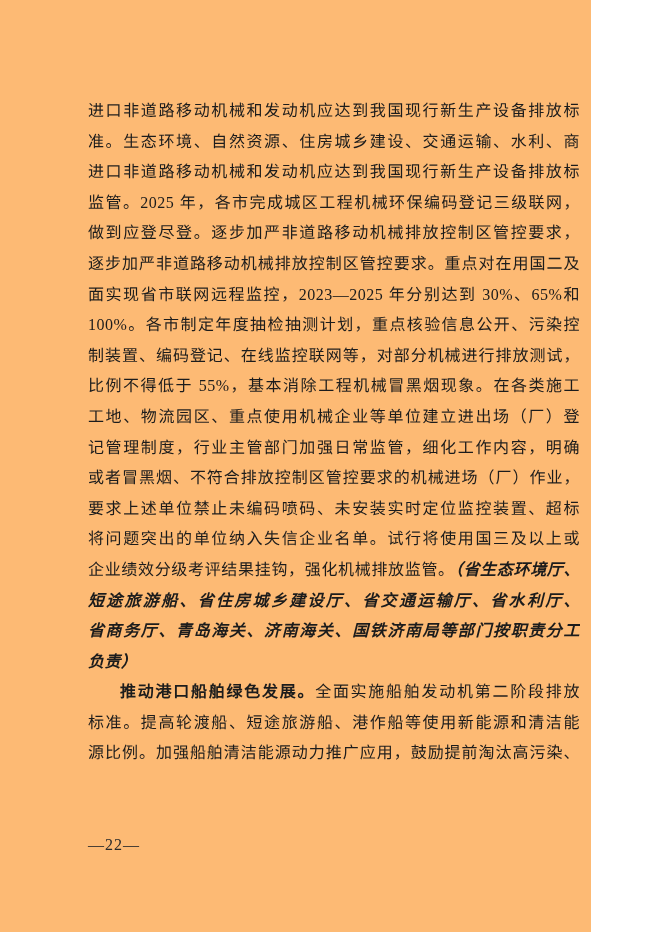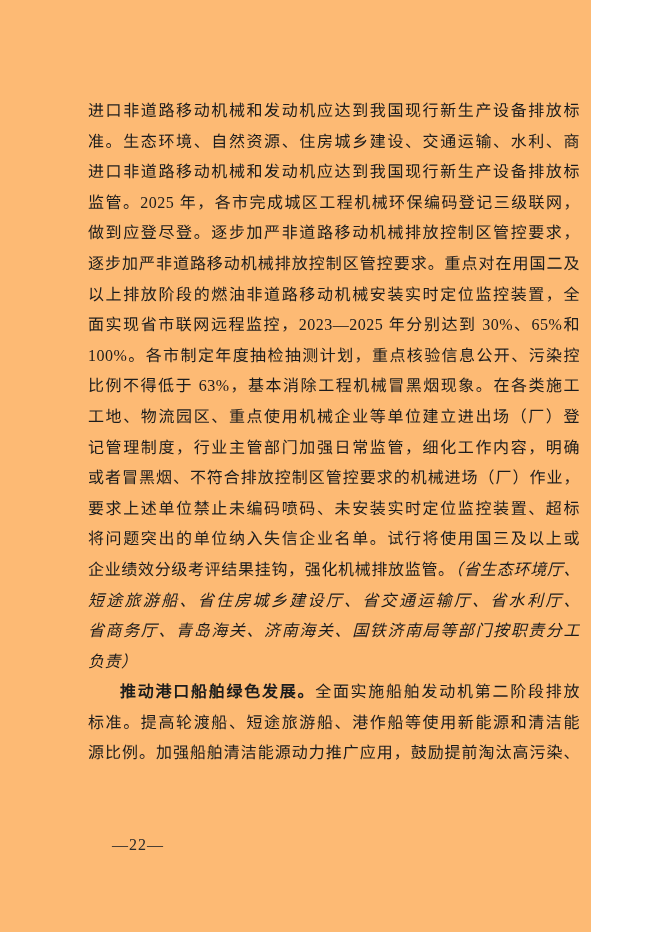--- a/index.html
+++ b/index.html
@@ -40,54 +40,53 @@
     text-indent: 2em;
   }
   .seg-fs {
     font-family: "Liberation Serif", "DejaVu Serif", serif;
     font-weight: 400;
     font-style: normal;
   }
   .seg-kt {
     font-family: "Liberation Serif", "DejaVu Serif", serif;
     font-style: italic;
-    font-weight: 400;
+    font-weight: 700;
     margin-top: 44px;
   }
   .seg-ht {
     font-family: "Liberation Sans", "DejaVu Sans", sans-serif;
     font-weight: 700;
   }
   .page-number {
     position: absolute;
     left: 88px;
     top: 834px;
     font-size: 16px;
     line-height: 22px;
     letter-spacing: 1px;
     color: #2a2a2a;
     font-family: "Liberation Serif", "DejaVu Serif", serif;
-    margin-left: 24px;
   }
 </style>
 </head>
 <body>
 
 <div class="page">
   <div class="text-block">
     <div class="line"><span class="seg-fs">进口非道路移动机械和发动机应达到我国现行新生产设备排放标</span></div>
     <div class="line"><span class="seg-fs">准。生态环境、自然资源、住房城乡建设、交通运输、水利、商</span></div>
     <div class="line"><span class="seg-fs">进口非道路移动机械和发动机应达到我国现行新生产设备排放标</span></div>
     <div class="line"><span class="seg-fs">监管。2025 年，各市完成城区工程机械环保编码登记三级联网，</span></div>
     <div class="line"><span class="seg-fs">做到应登尽登。逐步加严非道路移动机械排放控制区管控要求，</span></div>
     <div class="line"><span class="seg-fs">逐步加严非道路移动机械排放控制区管控要求。重点对在用国二及</span></div>
-    <div class="line"><span class="seg-fs">以上排放阶段的燃油非道路移动机械安装实时定位监控装置，全</span></div>
     <div class="line"><span class="seg-fs">面实现省市联网远程监控，2023—2025 年分别达到 30%、65%和</span></div>
     <div class="line"><span class="seg-fs">100%。各市制定年度抽检抽测计划，重点核验信息公开、污染控</span></div>
-    <div class="line"><span class="seg-fs">比例不得低于 63%，基本消除工程机械冒黑烟现象。在各类施工</span></div>
+    <div class="line"><span class="seg-fs">制装置、编码登记、在线监控联网等，对部分机械进行排放测试，</span></div>
+    <div class="line"><span class="seg-fs">比例不得低于 55%，基本消除工程机械冒黑烟现象。在各类施工</span></div>
     <div class="line"><span class="seg-fs">工地、物流园区、重点使用机械企业等单位建立进出场（厂）登</span></div>
     <div class="line"><span class="seg-fs">记管理制度，行业主管部门加强日常监管，细化工作内容，明确</span></div>
     <div class="line"><span class="seg-fs">或者冒黑烟、不符合排放控制区管控要求的机械进场（厂）作业，</span></div>
     <div class="line"><span class="seg-fs">要求上述单位禁止未编码喷码、未安装实时定位监控装置、超标</span></div>
     <div class="line"><span class="seg-fs">将问题突出的单位纳入失信企业名单。试行将使用国三及以上或</span></div>
     <div class="line"><span class="seg-fs">企业绩效分级考评结果挂钩，强化机械排放监管。</span><span class="seg-kt">（省生态环境厅、</span></div>
     <div class="line"><span class="seg-kt">短途旅游船、省住房城乡建设厅、省交通运输厅、省水利厅、</span></div>
     <div class="line"><span class="seg-kt">省商务厅、青岛海关、济南海关、国铁济南局等部门按职责分工</span></div>
     <div class="line short"><span class="seg-kt">负责）</span></div>
     <div class="line indent"><span class="seg-ht">推动港口船舶绿色发展。</span><span class="seg-fs">全面实施船舶发动机第二阶段排放</span></div>

